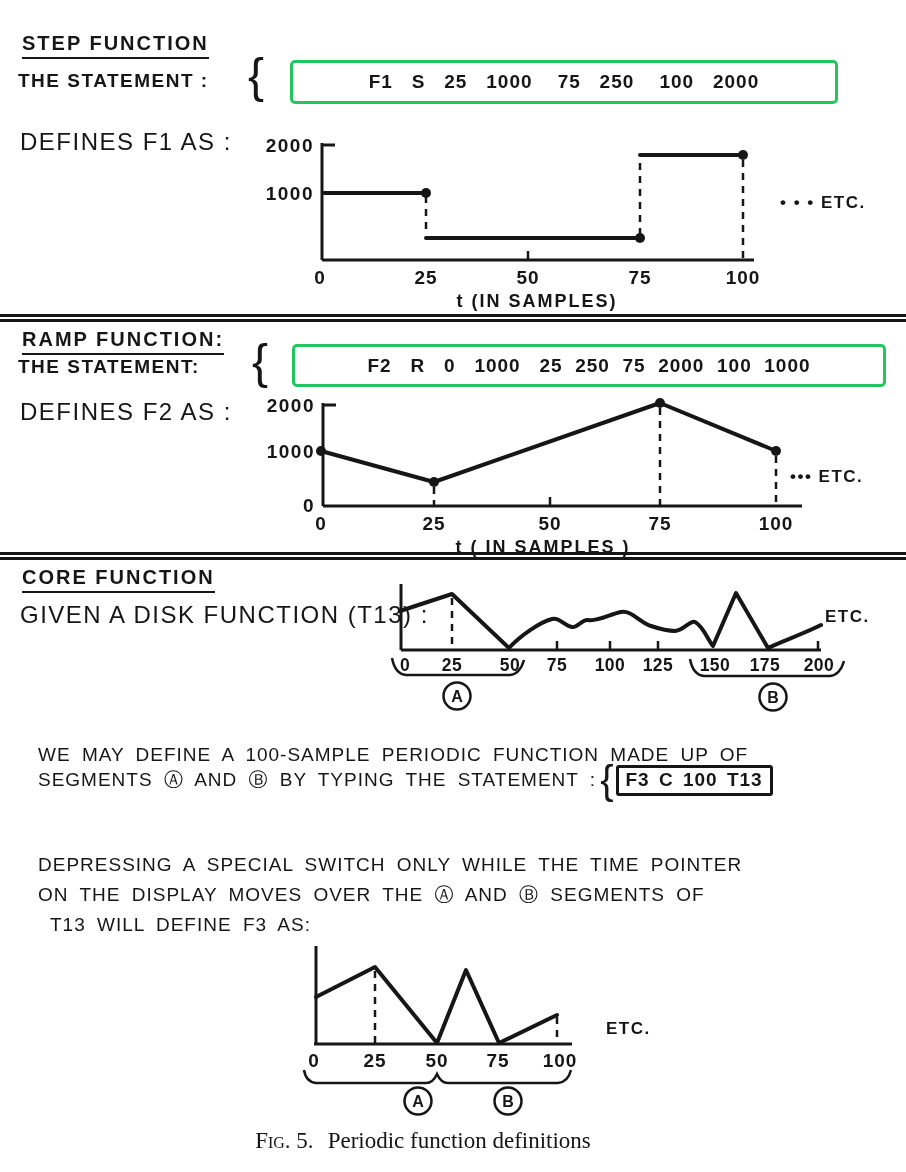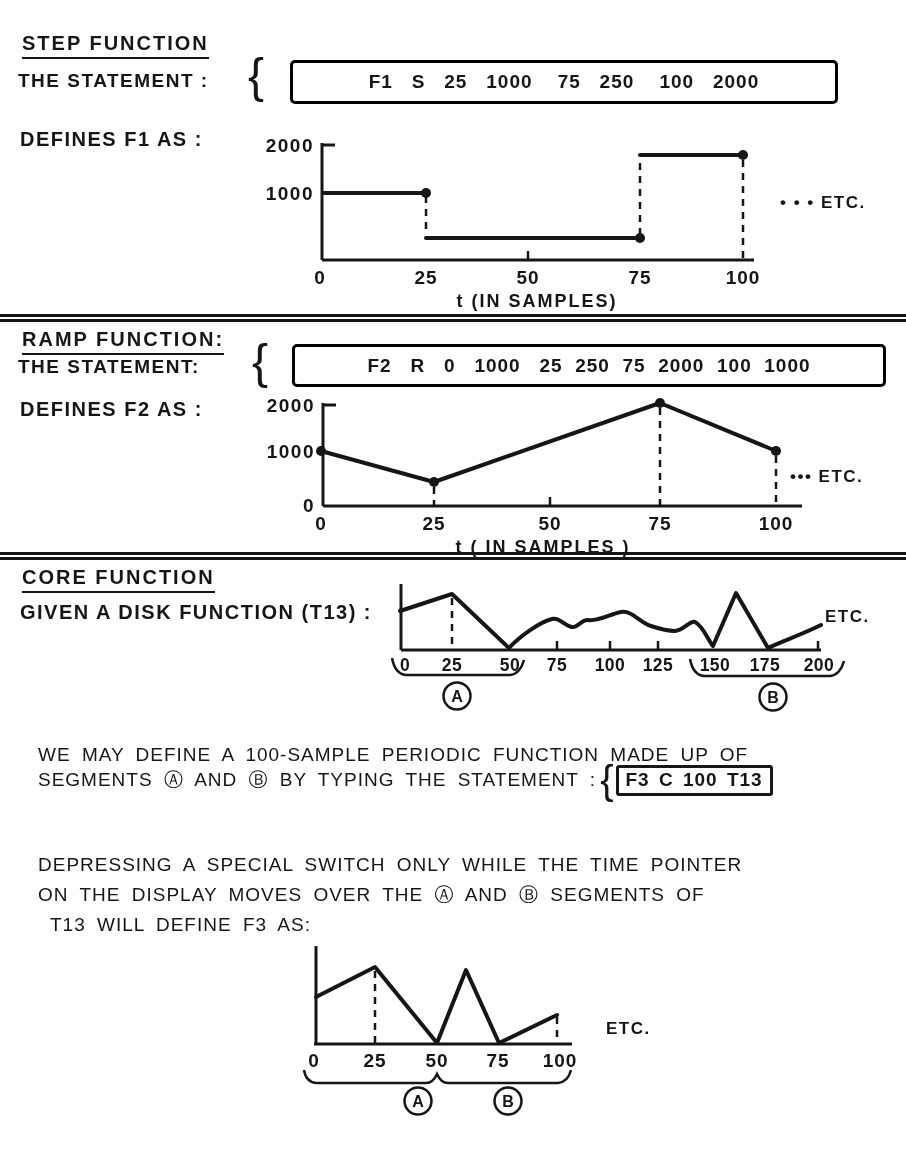--- a/index.html
+++ b/index.html
@@ -9,26 +9,26 @@
     color:#161616;overflow:hidden;
   }
   .abs{position:absolute;}
   .title{
     font-size:20px;font-weight:700;letter-spacing:2px;
     border-bottom:2.5px solid #161616;padding-bottom:2px;display:inline-block;
   }
   .stmt-label{font-size:19px;font-weight:700;letter-spacing:1.5px;}
   .brace{font-size:48px;font-weight:400;line-height:44px;color:#161616;}
   .stmt-box{
-    border:3px solid #000000;border-radius:5px;
+    border:3px solid #22c55e;border-radius:5px;
     display:flex;align-items:center;justify-content:center;
     font-size:19px;font-weight:700;letter-spacing:1px;
   }
   .stmt-box span{white-space:pre;}
-  .defines{font-size:20px;font-weight:700;letter-spacing:1.5px;}
+  .defines{font-size:24px;font-weight:400;letter-spacing:1.5px;}
   .rule{position:absolute;left:0;width:906px;height:3px;background:#161616;}
   .para{font-size:19px;font-weight:400;letter-spacing:1px;word-spacing:5px;line-height:30px;white-space:nowrap;}
   .inline-box{
     border:3px solid #161616;border-radius:3px;padding:1px 7px 2px 7px;
     font-size:19px;font-weight:700;letter-spacing:1px;word-spacing:3px;white-space:pre;
   }
   .cap{
     font-family:"Liberation Serif","DejaVu Serif",serif;font-size:23px;color:#141414;
   }
   .cap .figno{font-variant:small-caps;margin-right:14px;}
@@ -211,14 +211,17 @@
       <text class="tick-label" x="310" y="129" text-anchor="middle">100</text>
     </g>
     <path class="thin" d="M54,132 Q56,144 66,145 L176,145 Q183,145 187,136 Q191,145 198,145 L308,145 Q318,144 321,132"></path>
     <circle class="ring" cx="168" cy="163" r="13.5"></circle>
     <text class="seg" x="168" y="169" text-anchor="middle">A</text>
     <circle class="ring" cx="258" cy="163" r="13.5"></circle>
     <text class="seg" x="258" y="169" text-anchor="middle">B</text>
     <text class="etc" x="356" y="96">ETC.</text>
   </svg>
 
+  <div class="abs cap" style="left:0;top:1128px;width:846px;text-align:center;">
+    <span class="figno">Fig. 5.</span><span>Periodic function definitions</span>
+  </div>
 
 </div>
 
 </body></html>

